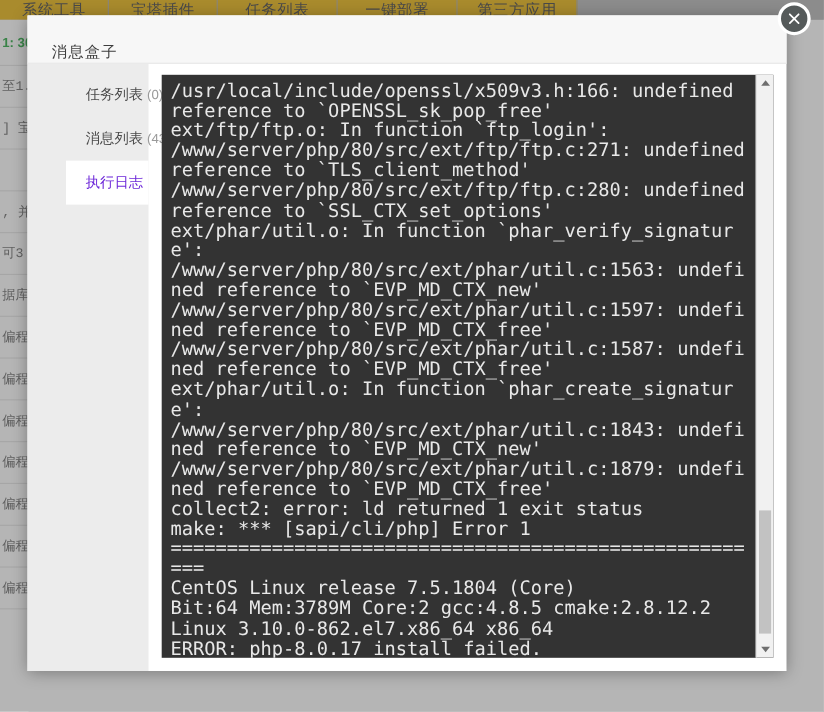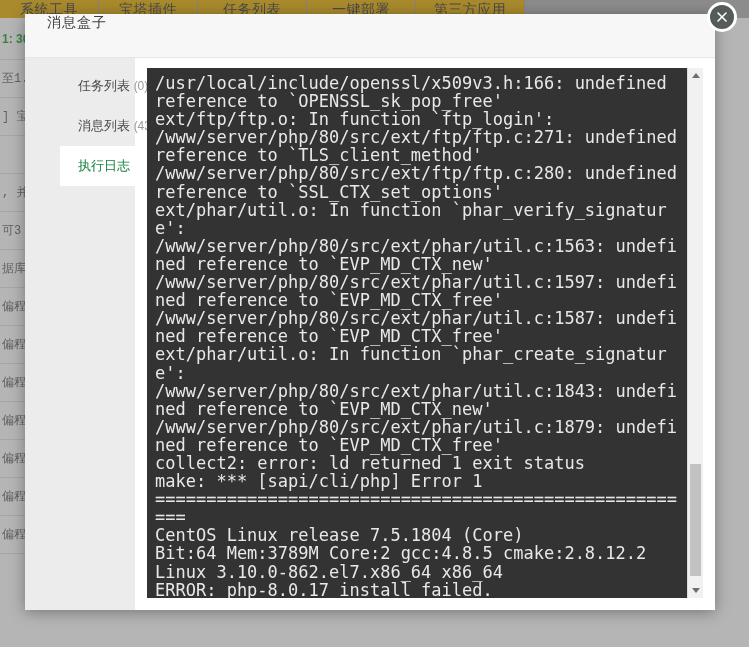--- a/index.html
+++ b/index.html
@@ -82,21 +82,21 @@
     width: 690px;
     height: 596px;
     background: #ffffff;
     box-shadow: 0 2px 14px rgba(0,0,0,0.35);
   }
   #modal-header {
     height: 44px;
     background: #f7f7f7;
     border-bottom: 1px solid #e6e6e6;
     display: flex;
-    align-items: flex-start;
+    align-items: flex-end;
     padding-left: 22px;
     box-sizing: border-box;
   }
   #modal-title {
     font-size: 14px;
     color: #3d3d3d;
     letter-spacing: 1px;
   }
   #close-button {
     position: absolute;
@@ -138,21 +138,21 @@
     cursor: pointer;
     box-sizing: border-box;
     white-space: nowrap;
   }
   .side-tab .count {
     color: #9a9a9a;
     font-size: 12px;
   }
   .side-tab.active {
     background: #ffffff;
-    color: #15803d;
+    color: #6d28d9;
   }
 
   
   #terminal-wrap {
     flex: 1 1 auto;
     padding: 10px 12px 12px 12px;
     box-sizing: border-box;
     display: flex;
   }
   #terminal {

